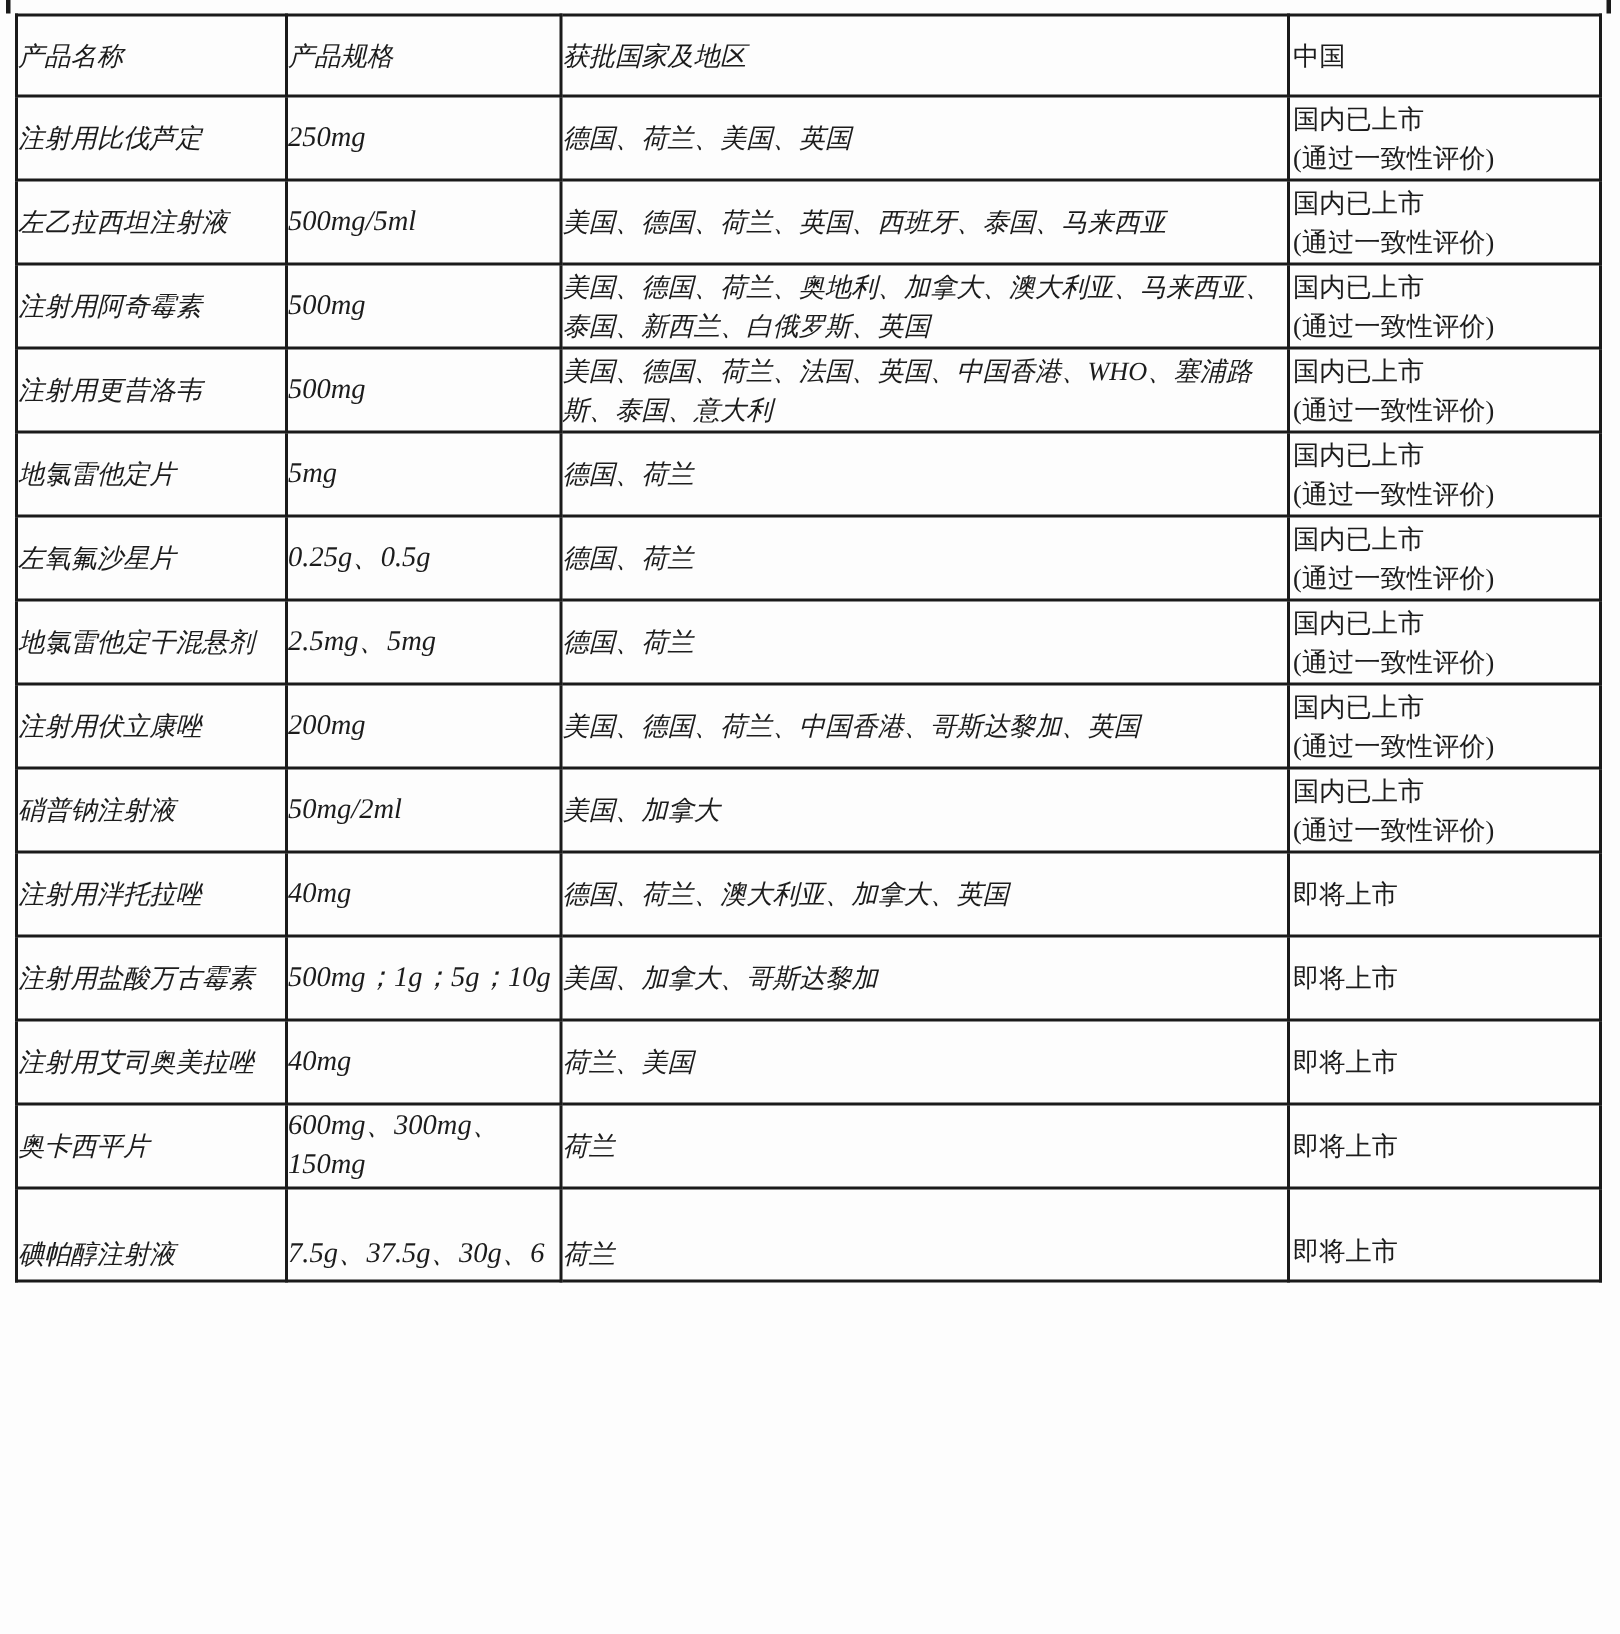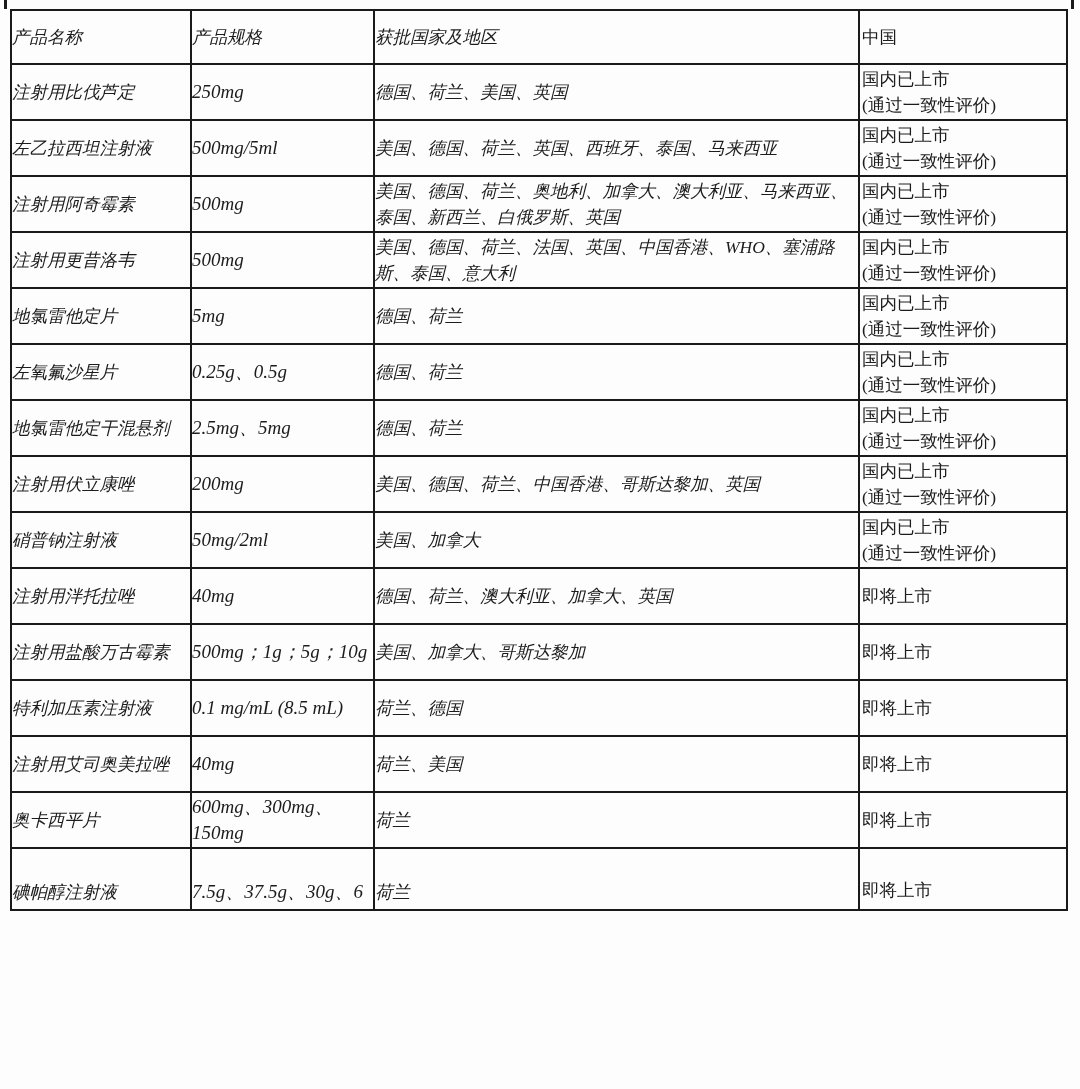--- a/index.html
+++ b/index.html
@@ -153,26 +153,20 @@
           <td class="col2">德国、荷兰、澳大利亚、加拿大、英国</td>
           <td class="col3">即将上市</td>
         </tr>
         <tr>
           <td class="col0">注射用盐酸万古霉素</td>
           <td class="col1">500mg；1g；5g；10g</td>
           <td class="col2">美国、加拿大、哥斯达黎加</td>
           <td class="col3">即将上市</td>
         </tr>
         <tr>
-          <td class="col0">特利加压素注射液</td>
-          <td class="col1">0.1 mg/mL (8.5 mL)</td>
-          <td class="col2">荷兰、德国</td>
-          <td class="col3">即将上市</td>
-        </tr>
-        <tr>
           <td class="col0">注射用艾司奥美拉唑</td>
           <td class="col1">40mg</td>
           <td class="col2">荷兰、美国</td>
           <td class="col3">即将上市</td>
         </tr>
         <tr>
           <td class="col0">奥卡西平片</td>
           <td class="col1">600mg、300mg、150mg</td>
           <td class="col2">荷兰</td>
           <td class="col3">即将上市</td>

